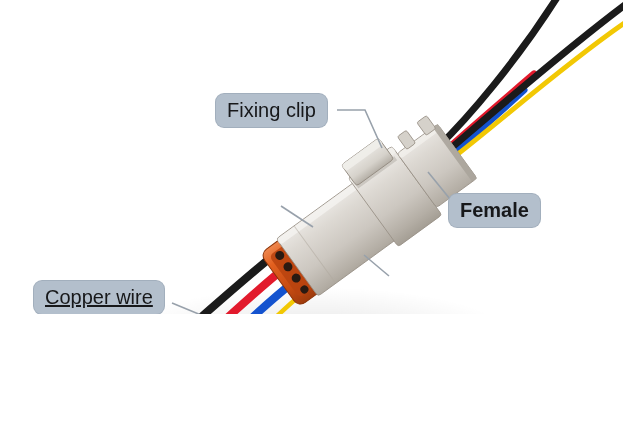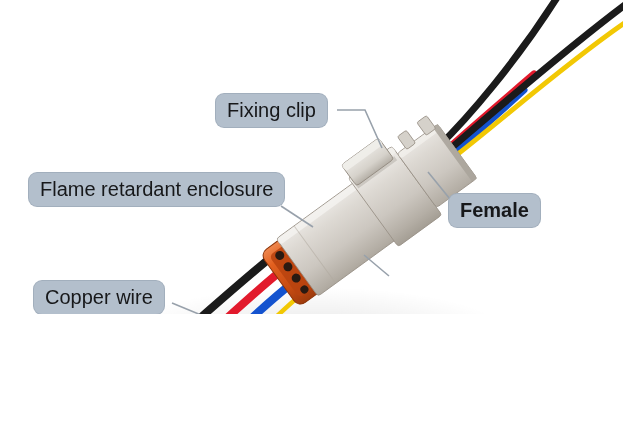--- a/index.html
+++ b/index.html
@@ -20,21 +20,21 @@
     font-size: 20px;
     line-height: 25px;
     padding: 4px 11px;
     border-radius: 9px;
     white-space: nowrap;
     border: 1px solid rgba(90,104,120,0.18);
     box-sizing: border-box;
   }
   #label-fixing-clip { left: 215px; top: 93px; }
   #label-enclosure   { left: 28px;  top: 172px; }
-  #label-copper-wire { left: 33px;  top: 280px; }
+  #label-copper-wire { left: 33px;  top: 280px; text-decoration: underline; }
   #label-female      { left: 448px; top: 193px; font-weight: bold; }
   #label-male        { left: 384px; top: 271px; }
 
   .leader { stroke: var(--leader-line, #98a1ab); stroke-width: 1.6; fill: none; }
   .wire-black  { stroke: var(--wire-black, #1b1b1b); fill: none; }
   .wire-red    { stroke: var(--wire-red, #e21a2c); fill: none; }
   .wire-blue   { stroke: var(--wire-blue, #1453cf); fill: none; }
   .wire-yellow { stroke: var(--wire-yellow, #f2c804); fill: none; }
   .housing-stroke { stroke: #978f85; stroke-width: 0.8; }
 </style>
@@ -119,16 +119,15 @@
     <g>
       <path class="leader" d="M 337,110 L 365,110 L 382,148"></path>
       <path class="leader" d="M 281,206 L 313,227"></path>
       <path class="leader" d="M 172,303 L 218,322"></path>
       <path class="leader" d="M 428,172 L 450,199"></path>
       <path class="leader" d="M 364,255 L 389,276"></path>
     </g>
   </svg>
 
   <div class="callout" id="label-fixing-clip">Fixing clip</div>
-  <div class="callout" id="label-enclosure">Flame retardant enclosure</div>
   <div class="callout" id="label-copper-wire">Copper wire</div>
   <div class="callout" id="label-female">Female</div>
 </div>
 
 </body></html>

